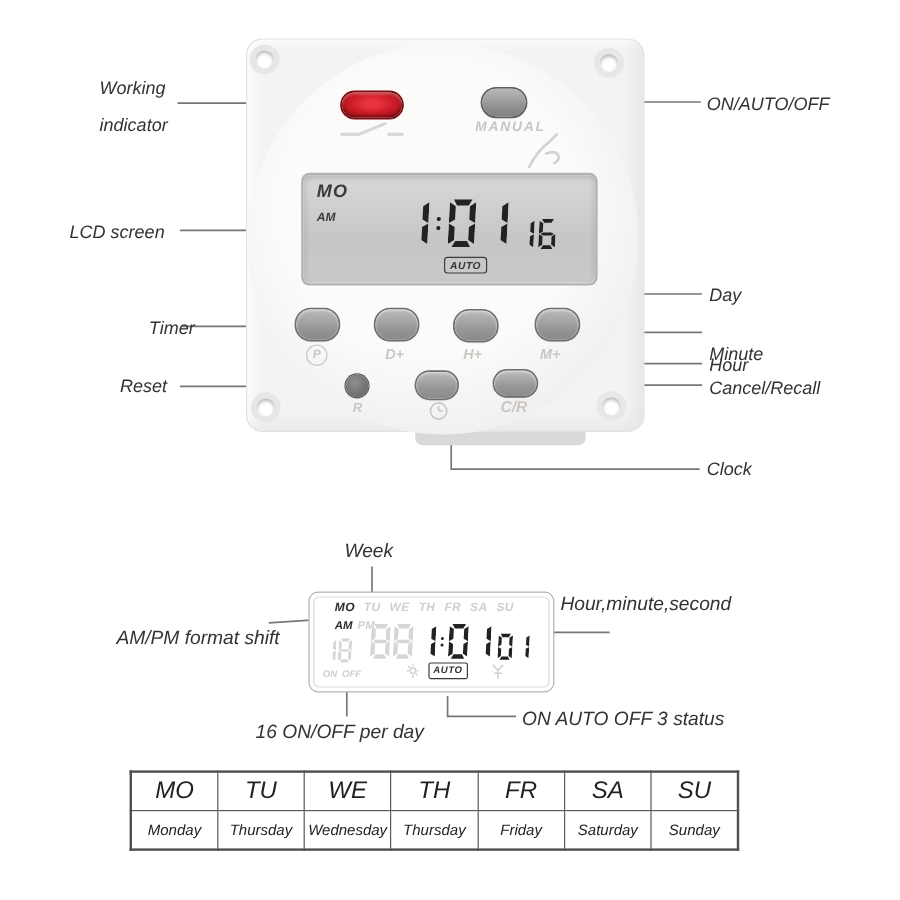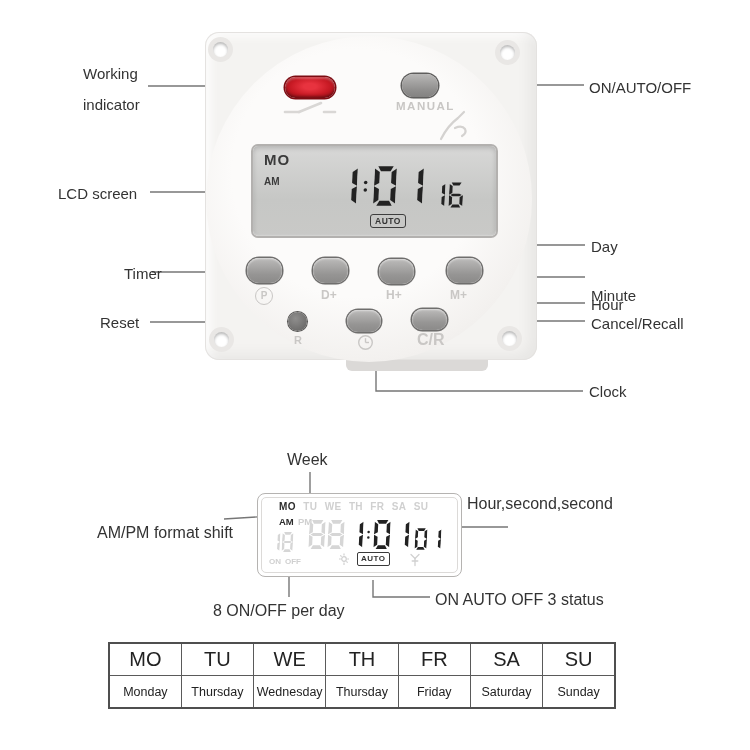--- a/index.html
+++ b/index.html
@@ -1,17 +1,17 @@
 <!DOCTYPE html>
 <html><head>
 <meta charset="utf-8">
 <style>
   html,body{margin:0;padding:0;background:#fff;}
   .canvas{position:relative;width:750px;height:750px;background:#fff;overflow:hidden;
-          font-family:"Liberation Sans",sans-serif;color:#2e2e2e;}
+          font-family:"Liberation Sans",sans-serif;color:#2e2e2e;font-style:italic;}
   .abs{position:absolute;}
   
   .lbl{position:absolute;font-size:15px;line-height:1.5;white-space:nowrap;color:#333;}
   .lbl.mid{font-size:16px;}
   .lbl.wrap{white-space:normal;line-height:31px;}
   
   .lines{position:absolute;left:0;top:0;pointer-events:none;}
   
   .protrusion{position:absolute;left:346px;top:356px;width:142px;height:15px;background:#dbd9d7;border-radius:0 0 6px 6px;}
   .dev-body{position:absolute;left:205px;top:32px;width:332px;height:328px;background:#f4f3f1;border-radius:14px;
@@ -94,22 +94,22 @@
   <div class="lbl" style="left:58px;top:183px;">LCD screen</div>
   <div class="lbl" style="left:591px;top:236px;">Day</div>
   <div class="lbl" style="left:100px;top:263px;margin-left:24px;">Timer</div>
   <div class="lbl" style="left:591px;top:285px;">Minute</div>
   <div class="lbl" style="left:591px;top:294px;">Hour</div>
   <div class="lbl" style="left:100px;top:312px;">Reset</div>
   <div class="lbl" style="left:591px;top:313px;">Cancel/Recall</div>
   <div class="lbl" style="left:589px;top:381px;">Clock</div>
   <div class="lbl mid" style="left:287px;top:448px;">Week</div>
   <div class="lbl mid" style="left:97px;top:521px;">AM/PM format shift</div>
-  <div class="lbl mid" style="left:467px;top:492px;">Hour,second,second</div>
-  <div class="lbl mid" style="left:213px;top:599px;">8 ON/OFF per day</div>
+  <div class="lbl mid" style="left:467px;top:492px;">Hour,minute,second</div>
+  <div class="lbl mid" style="left:213px;top:599px;">16 ON/OFF per day</div>
   <div class="lbl mid" style="left:435px;top:588px;text-align:center;">ON AUTO OFF 3 status</div>
 
   <div class="protrusion"></div>
   <div class="dev-body"></div>
   <div class="dev-circle"></div>
 
   <div class="hole" style="left:213px;top:42px;"></div>
   <div class="hole" style="left:500px;top:45px;"></div>
   <div class="hole" style="left:214px;top:332px;"></div>
   <div class="hole" style="left:502px;top:331px;"></div>
@@ -185,21 +185,21 @@
 
   <div class="r-btn"></div>
   <div class="btn-label" style="left:294px;top:334px;font-size:11px;">R</div>
   <div class="pill" style="left:347px;top:310px;width:34px;height:22px;"></div>
   <svg class="abs" style="left:357px;top:334px;" width="17" height="17">
     <circle cx="8.5" cy="8.5" r="6.8" stroke="#c9c7c5" stroke-width="1.4" fill="none"></circle>
     <line x1="8.5" y1="8.5" x2="8.5" y2="4.2" stroke="#c9c7c5" stroke-width="1.4"></line>
     <line x1="8.5" y1="8.5" x2="12" y2="8.5" stroke="#c9c7c5" stroke-width="1.4"></line>
   </svg>
   <div class="pill" style="left:412px;top:309px;width:35px;height:21px;"></div>
-  <div class="btn-label" style="left:417px;top:331px;font-size:16px;">C/R</div>
+  <div class="btn-label" style="left:417px;top:331px;font-size:13px;">C/R</div>
 
   <div class="mini">
     <div class="mini-inner"></div>
     <div class="days-row">
         <span>MO</span>
         <span class="ghost">TU</span>
         <span class="ghost">WE</span>
         <span class="ghost">TH</span>
         <span class="ghost">FR</span>
         <span class="ghost">SA</span>

